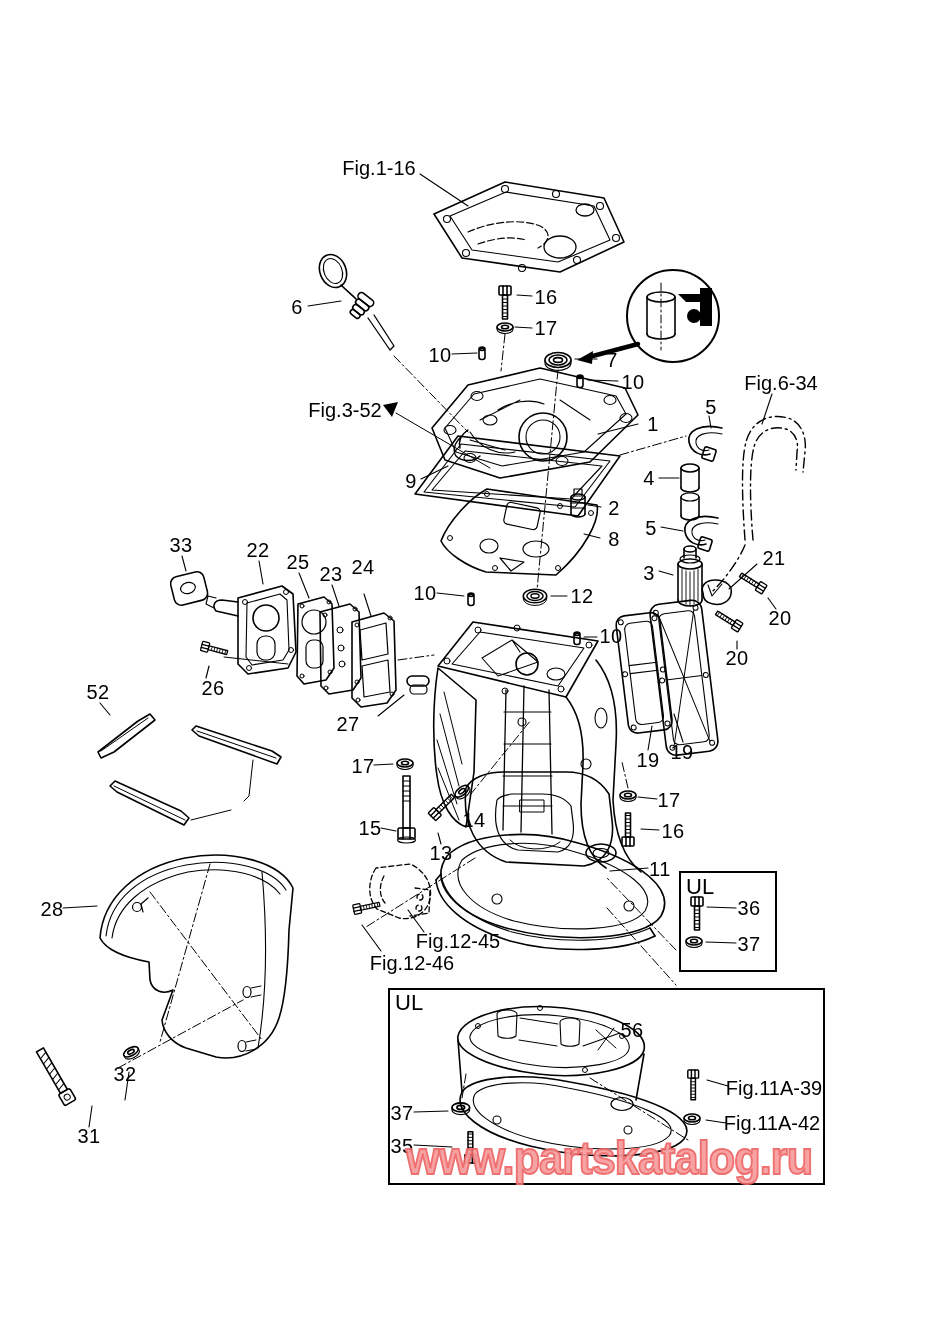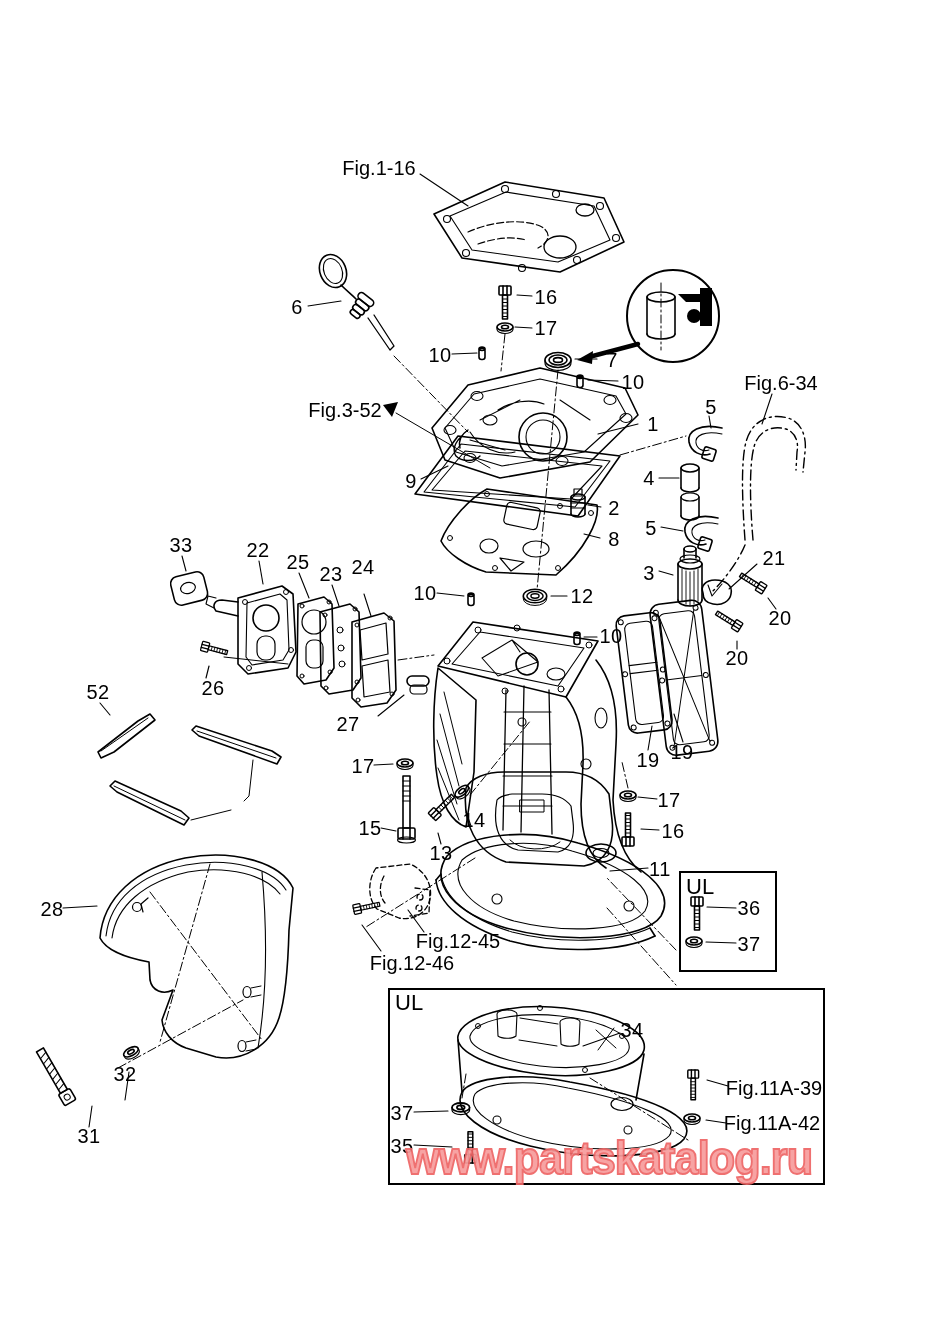--- a/index.html
+++ b/index.html
@@ -506,21 +506,21 @@
 <div class="co" style="left:474px;top:820px">14</div>
 <div class="co" style="left:441px;top:853px">13</div>
 <div class="co" style="left:669px;top:800px">17</div>
 <div class="co" style="left:673px;top:831px">16</div>
 <div class="co" style="left:660px;top:869px">11</div>
 <div class="co" style="left:749px;top:908px">36</div>
 <div class="co" style="left:749px;top:944px">37</div>
 <div class="co" style="left:52px;top:909px">28</div>
 <div class="co" style="left:89px;top:1136px">31</div>
 <div class="co" style="left:125px;top:1074px">32</div>
-<div class="co" style="left:632px;top:1030px">34</div>
+<div class="co" style="left:632px;top:1030px">56</div>
 <div class="co" style="left:402px;top:1113px">37</div>
 <div class="co" style="left:402px;top:1146px">35</div>
 
 <div class="figref" style="left:379px;top:168px">Fig.1-16</div>
 <div class="figref" style="left:345px;top:410px">Fig.3-52</div>
 <div class="figref" style="left:781px;top:383px">Fig.6-34</div>
 <div class="figref" style="left:458px;top:941px">Fig.12-45</div>
 <div class="figref" style="left:412px;top:963px">Fig.12-46</div>
 <div class="figref" style="left:774px;top:1088px">Fig.11A-39</div>
 <div class="figref" style="left:772px;top:1123px">Fig.11A-42</div>

